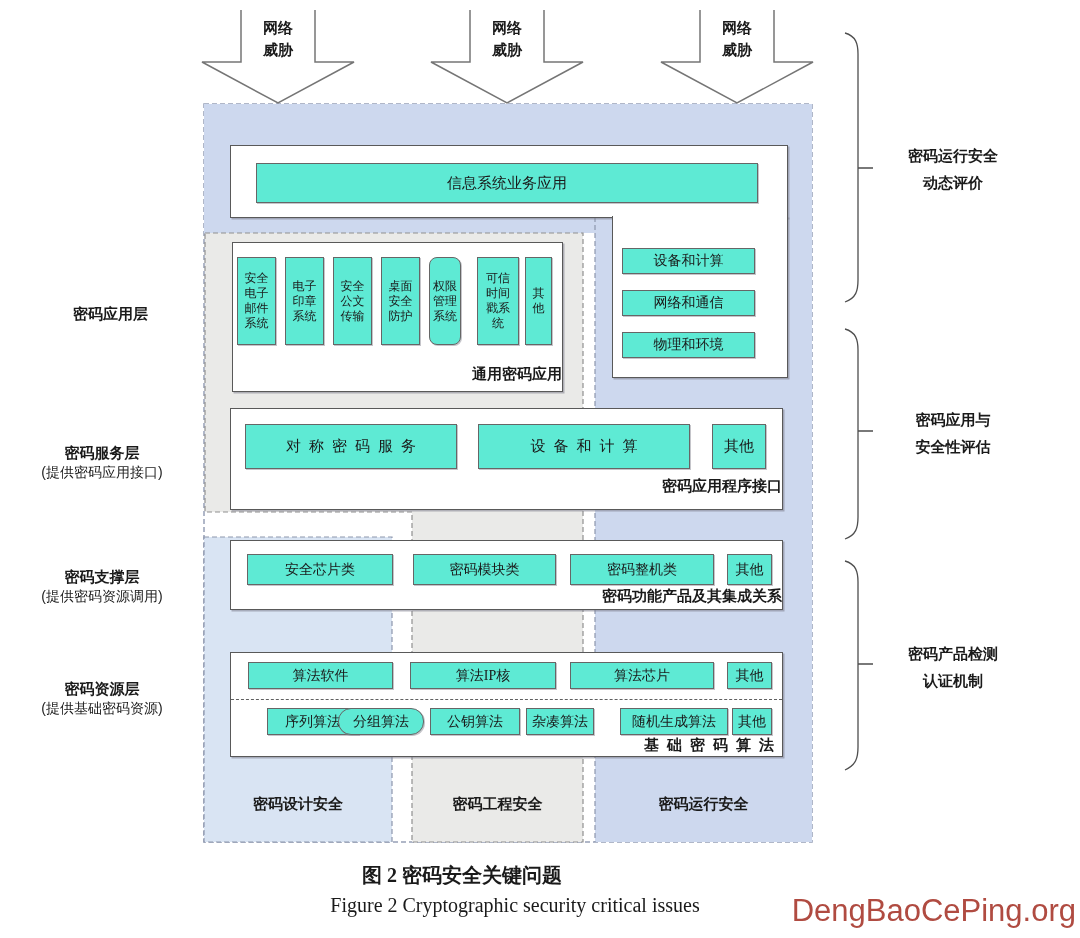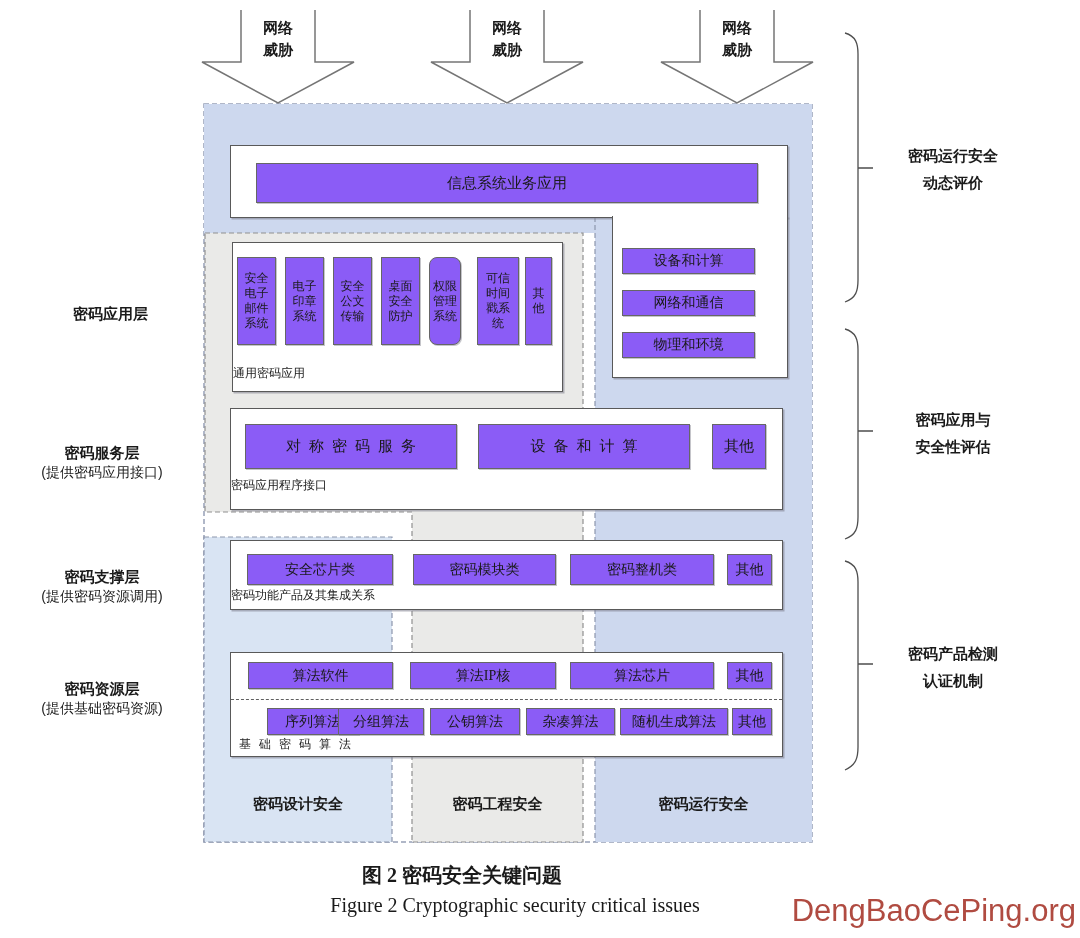--- a/index.html
+++ b/index.html
@@ -1,26 +1,26 @@
 <!DOCTYPE html>
 <html><head>
 <meta charset="utf-8">
 <style>
   html,body{margin:0;padding:0;background:#fff;}
   #canvas{position:relative;width:1080px;height:938px;background:#fff;overflow:hidden;
           font-family:"Liberation Sans","DejaVu Sans",sans-serif;color:#1a1a1a;}
   #bg{position:absolute;left:0;top:0;z-index:0;}
   .wbox{position:absolute;background:#fff;border:1px solid #595959;box-sizing:border-box;
         box-shadow:1.5px 1.5px 0 rgba(125,125,140,.55);z-index:2;}
-  .ibox{position:absolute;background:#8b5cf6;border:1px solid #666;box-sizing:border-box;
+  .ibox{position:absolute;background:#5eead4;border:1px solid #666;box-sizing:border-box;
         box-shadow:1px 1px 0 rgba(140,140,150,.5);display:flex;align-items:center;justify-content:center;
         font-family:"Liberation Serif","DejaVu Serif",serif;font-size:14px;z-index:3;}
   .vbox{white-space:pre-line;text-align:center;font-size:12px;line-height:15px;padding:0;}
-  .boxlabel{position:absolute;width:100%;text-align:left;
-        font-family:"Liberation Serif","DejaVu Serif",serif;font-size:12px;z-index:3;}
+  .boxlabel{position:absolute;width:100%;text-align:right;
+        font-family:"Liberation Serif","DejaVu Serif",serif;font-size:15px;z-index:3;font-weight:bold;}
   .sp{letter-spacing:8px;text-indent:8px;}
   .sidelabel{position:absolute;text-align:center;font-size:15px;font-weight:600;line-height:20px;z-index:4;}
   .sublabel{display:block;font-weight:400;font-size:14px;line-height:18px;}
   .rlabel{position:absolute;width:150px;text-align:center;font-size:15px;font-weight:600;line-height:27px;z-index:4;white-space:pre-line;}
   .arrowtext{position:absolute;width:64px;text-align:center;font-size:15px;font-weight:600;line-height:22px;z-index:4;white-space:pre-line;}
   .bcell{position:absolute;text-align:center;font-size:15px;font-weight:600;z-index:4;}
   .caption{position:absolute;text-align:center;font-family:"Liberation Serif","DejaVu Serif",serif;z-index:4;}
   .watermark{position:absolute;text-align:right;font-size:31px;font-weight:500;z-index:4;
         font-family:"Liberation Sans","DejaVu Sans",sans-serif;}
 </style>
@@ -106,23 +106,23 @@
     <div class="boxlabel" style="top:46px;">密码功能产品及其集成关系</div>
   </div>
 
   <div class="wbox" style="left:230px;top:652px;width:553px;height:105px;">
     <div class="ibox" style="left:17px;top:9px;width:145px;height:27px;">算法软件</div>
     <div class="ibox" style="left:179px;top:9px;width:146px;height:27px;">算法IP核</div>
     <div class="ibox" style="left:339px;top:9px;width:144px;height:27px;">算法芯片</div>
     <div class="ibox" style="left:496px;top:9px;width:45px;height:27px;">其他</div>
     <div style="position:absolute;left:0;top:46px;width:551px;border-top:1px dashed #606060;"></div>
     <div class="ibox" style="left:11px;top:55px;width:92px;height:27px;margin-left:25px;">序列算法</div>
-    <div class="ibox" style="left:107px;top:55px;width:86px;height:27px;">分组算法</div>
+    <div class="ibox" style="left:107px;top:55px;width:86px;height:27px;border-radius:13px;">分组算法</div>
     <div class="ibox" style="left:199px;top:55px;width:90px;height:27px;">公钥算法</div>
-    <div class="ibox" style="left:295px;top:55px;width:89px;height:27px;">杂凑算法</div>
+    <div class="ibox" style="left:295px;top:55px;width:68px;height:27px;">杂凑算法</div>
     <div class="ibox" style="left:389px;top:55px;width:108px;height:27px;">随机生成算法</div>
     <div class="ibox" style="left:501px;top:55px;width:40px;height:27px;">其他</div>
     <div class="boxlabel sp" style="top:83px;">基础密码算法</div>
   </div>
 
   <div class="bcell" style="left:204px;top:795px;width:188px;">密码设计安全</div>
   <div class="bcell" style="left:412px;top:795px;width:171px;">密码工程安全</div>
   <div class="bcell" style="left:595px;top:795px;width:217px;">密码运行安全</div>
 
   <div class="sidelabel" style="left:13px;top:304px;width:195px;">

